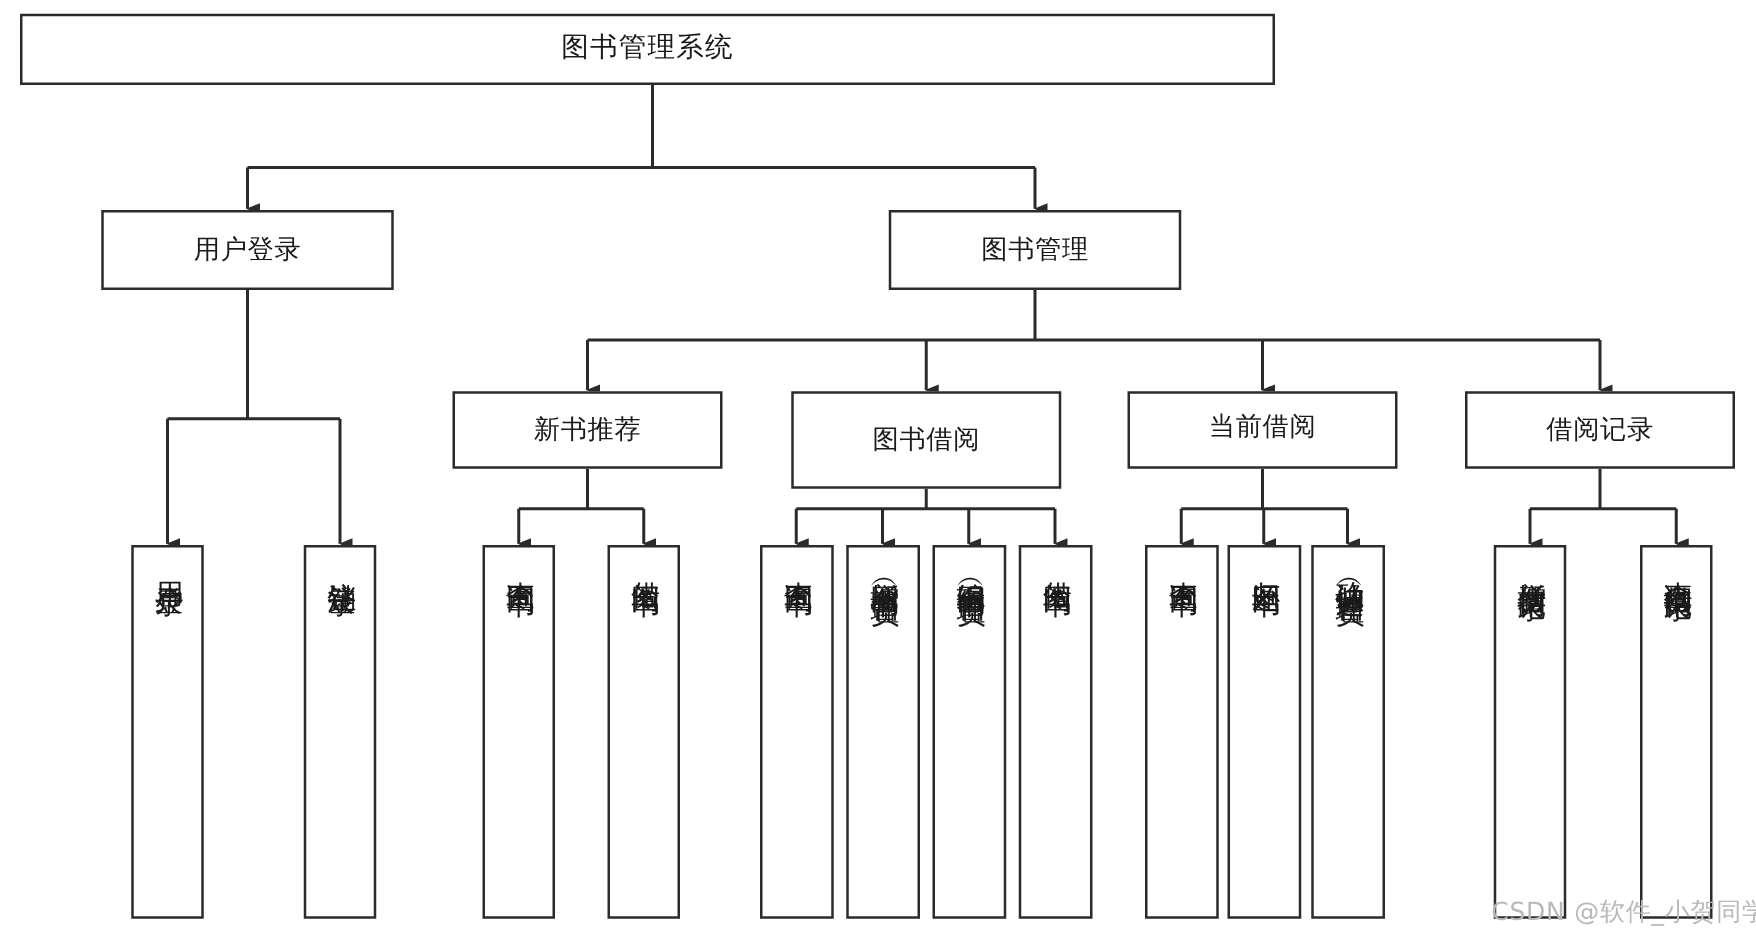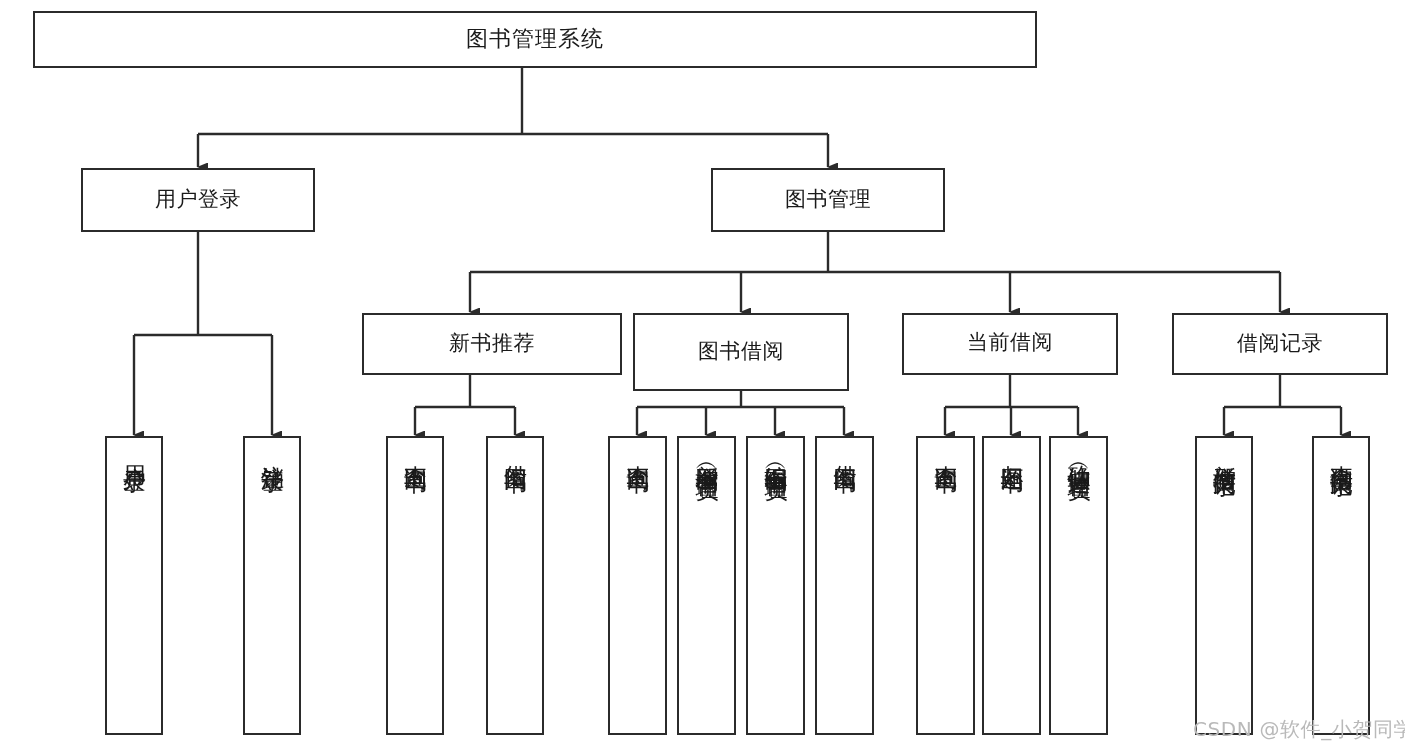--- a/index.html
+++ b/index.html
@@ -118,30 +118,30 @@
         <line x1="1011" y1="407" x2="1011" y2="435" stroke="#2b2b2b" stroke-width="2.4" marker-end="url(#arrowhead)"></line>
         <line x1="1078" y1="407" x2="1078" y2="435" stroke="#2b2b2b" stroke-width="2.4" marker-end="url(#arrowhead)"></line>
         <line x1="1280" y1="375" x2="1280" y2="407" stroke="#2b2b2b" stroke-width="2.4"></line>
         <line x1="1224" y1="407" x2="1341" y2="407" stroke="#2b2b2b" stroke-width="2.4"></line>
         <line x1="1224" y1="407" x2="1224" y2="435" stroke="#2b2b2b" stroke-width="2.4" marker-end="url(#arrowhead)"></line>
         <line x1="1341" y1="407" x2="1341" y2="435" stroke="#2b2b2b" stroke-width="2.4" marker-end="url(#arrowhead)"></line>
       </g>
   </svg>
 
   <div id="nodes-layer">
-      <div class="node-box root horizontal" style="left: 33px; top: 11px; width: 1004px; height: 57px;">
+      <div class="node-box root horizontal" style="left: 16px; top: 11px; width: 1004px; height: 57px;">
         <span class="node-label">图书管理系统</span>
       </div>
       <div class="node-box level1 horizontal" style="left: 81px; top: 168px; width: 234px; height: 64px;">
         <span class="node-label">用户登录</span>
       </div>
       <div class="node-box level1 horizontal" style="left: 711px; top: 168px; width: 234px; height: 64px; align-items: center;">
         <span class="node-label">图书管理</span>
       </div>
-      <div class="node-box level2 horizontal" style="left: 362px; top: 313px; width: 260px; height: 62px;">
+      <div class="node-box level2 horizontal" style="left: 362px; top: 313px; width: 216px; height: 62px;">
         <span class="node-label">新书推荐</span>
       </div>
       <div class="node-box level2 horizontal" style="left: 633px; top: 313px; width: 216px; height: 78px;">
         <span class="node-label">图书借阅</span>
       </div>
       <div class="node-box level2 horizontal" style="left: 902px; top: 313px; width: 216px; height: 62px; font-family: Liberation Mono, monospace;">
         <span class="node-label">当前借阅</span>
       </div>
       <div class="node-box level2 horizontal" style="left: 1172px; top: 313px; width: 216px; height: 62px;">
         <span class="node-label">借阅记录</span>

